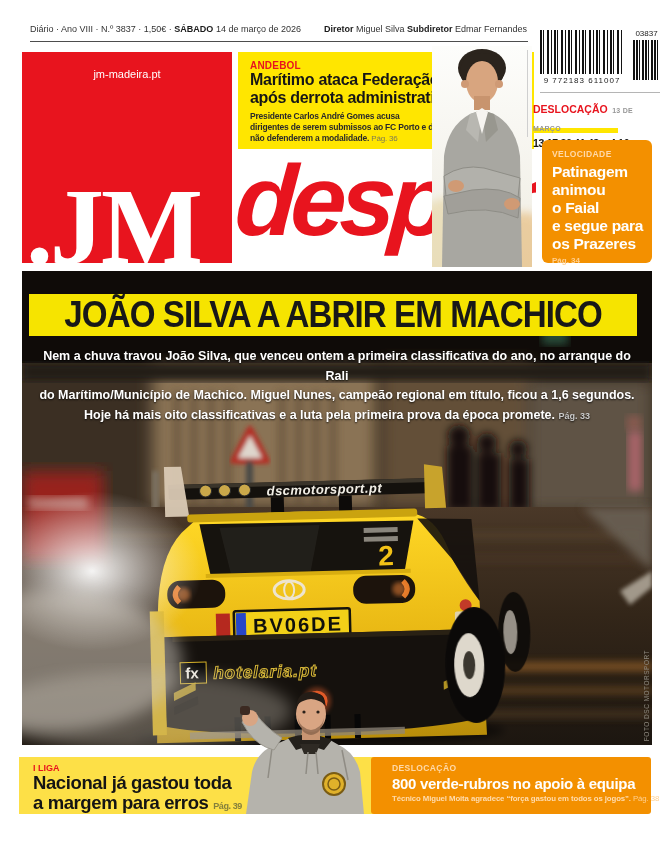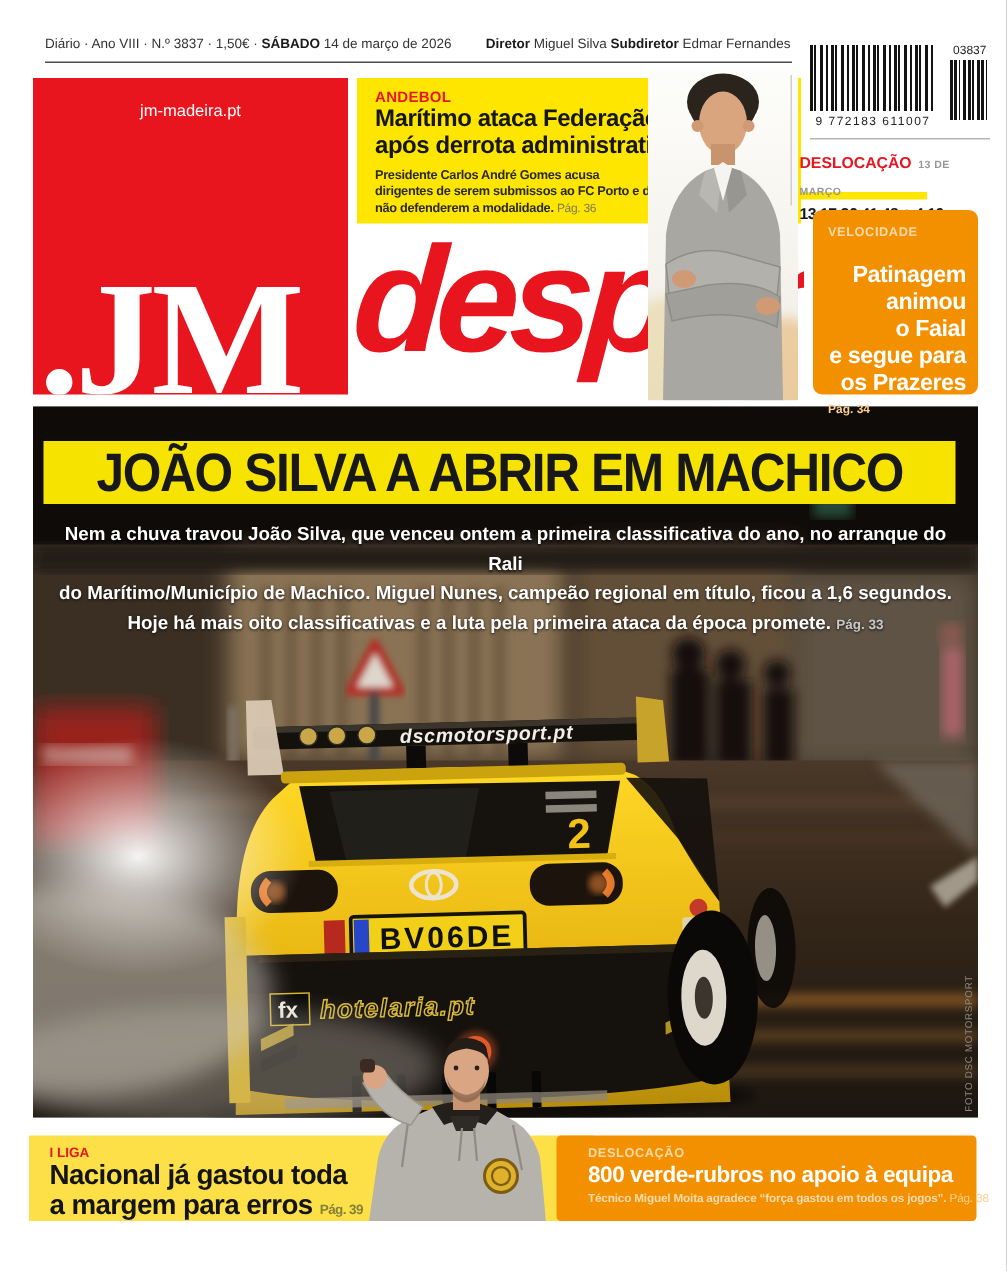--- a/index.html
+++ b/index.html
@@ -51,21 +51,21 @@
   #euro-label{font-size:10.5px;font-weight:bold;color:#e8141e;}
   #euro-date{font-size:7px;color:#979797;font-weight:bold;letter-spacing:.3px;}
   #euro-numbers{margin-top:2px;font-size:10.5px;font-weight:bold;color:#141414;letter-spacing:-.3px;}
   #euro-strip{left:533px;top:128px;width:85px;height:5px;background:#ffe600;}
 
   
   #velocidade-box{left:542px;top:140px;width:110px;height:123px;background:#f39000;border-radius:6px;
                   padding:9px 8px 0 10px;box-sizing:border-box;z-index:4;}
   #velocidade-kicker{font-size:8.5px;font-weight:bold;color:#ffd9a8;letter-spacing:.4px;}
   .velocidade-line{display:block;font-size:15.5px;line-height:18px;font-weight:bold;color:#fff;letter-spacing:-.3px;}
-  #velocidade-lines{margin-top:16px;text-align:right;}
+  #velocidade-lines{margin-top:4px;}
   #velocidade-page{margin-top:3px;font-size:8px;color:#ffcf90;font-weight:bold;}
 
   
   #main-photo{left:22px;top:271px;width:630px;height:474px;background:#1a140e;overflow:hidden;}
   #headline-bar{position:absolute;left:7px;top:23px;width:608px;height:42px;background:#f6e400;z-index:5;
                 display:flex;align-items:center;justify-content:center;}
   #headline-text{font-size:36px;font-weight:bold;color:#181818;letter-spacing:-1px;transform:scaleX(.92);white-space:nowrap;}
   #standfirst{position:absolute;left:12px;top:76px;width:606px;text-align:center;z-index:5;
               font-size:12.5px;line-height:19.5px;font-weight:bold;color:#fff;
               text-shadow:0 1px 2px rgba(0,0,0,.8);}
@@ -310,21 +310,21 @@
       <ellipse cx="30" cy="390" rx="130" ry="70" fill="#d8d2c8" opacity=".5" filter="url(#b8)"></ellipse>
       <ellipse cx="120" cy="440" rx="150" ry="40" fill="#c9c2b6" opacity=".35" filter="url(#b8)"></ellipse>
     </svg>
 
     <div id="headline-bar">
       <span id="headline-text">JOÃO SILVA A ABRIR EM MACHICO</span>
     </div>
     <div id="standfirst">
       <span style="display:block">Nem a chuva travou João Silva, que venceu ontem a primeira classificativa do ano, no arranque do Rali</span>
       <span style="display:block">do Marítimo/Município de Machico. Miguel Nunes, campeão regional em título, ficou a 1,6 segundos.</span>
-      <span style="display:block"><span>Hoje há mais oito classificativas e a luta pela primeira ataca da época promete. </span><span id="standfirst-page">Pág. 33</span></span>
+      <span style="display:block"><span>Hoje há mais oito classificativas e a luta pela primeira prova da época promete. </span><span id="standfirst-page">Pág. 33</span></span>
     </div>
     <div id="photo-credit">FOTO DSC MOTORSPORT</div>
   </div>
 
   <div class="abs" id="liga-box">
     <div id="liga-kicker">I LIGA</div>
     <div class="liga-title">Nacional já gastou toda</div>
     <div class="liga-title"><span>a margem para erros </span><span id="liga-page">Pág. 39</span></div>
   </div>
 

